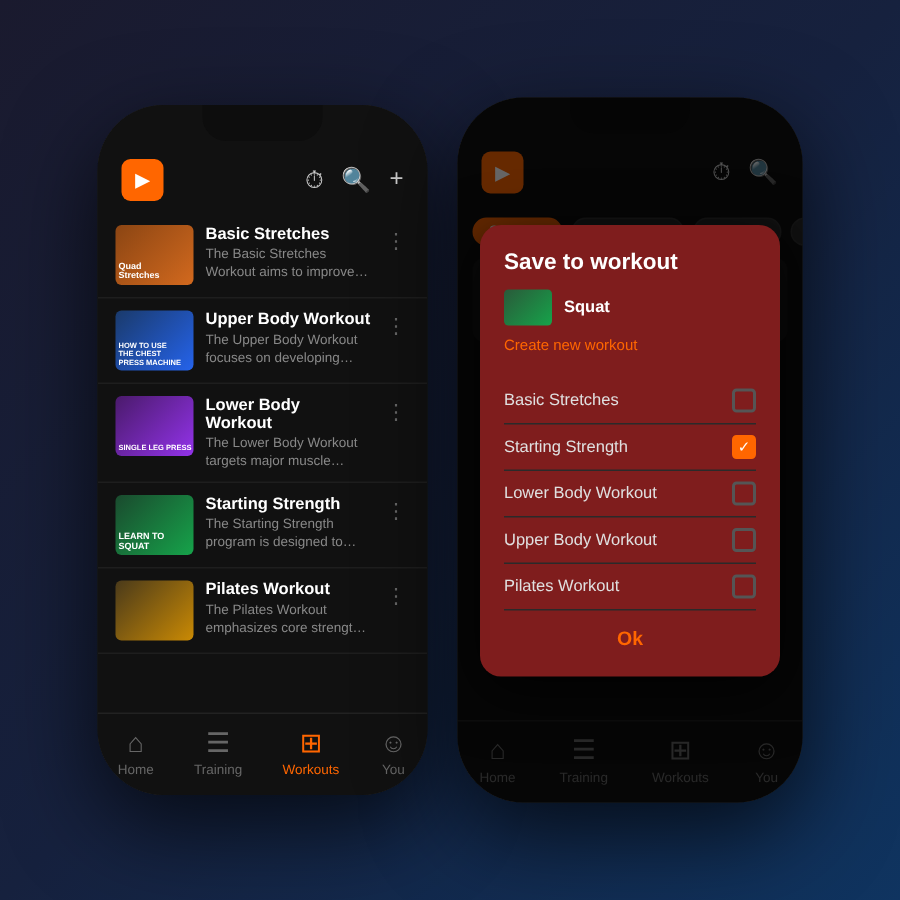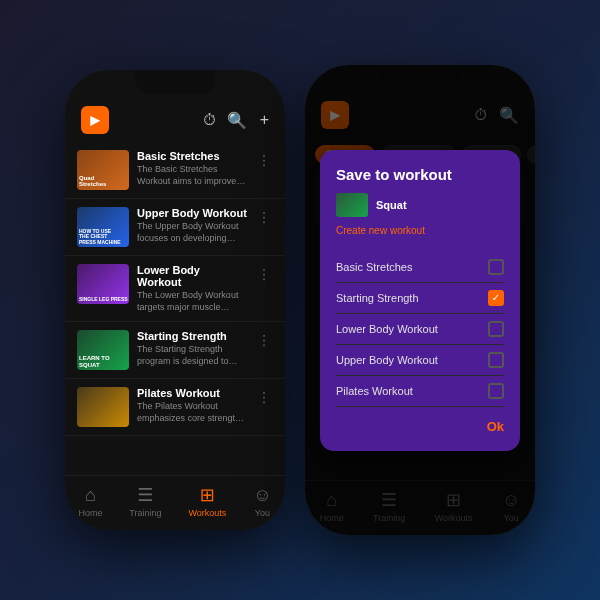--- a/index.html
+++ b/index.html
@@ -284,21 +284,21 @@
       bottom: 0;
       background: rgba(0,0,0,0.6);
       display: flex;
       align-items: center;
       justify-content: center;
       z-index: 20;
       border-radius: 44px;
     }
 
     .modal {
-      background: #4c1d95;
+      background: #7f1d1d;
       border-radius: 14px;
       padding: 16px;
       width: 200px;
       box-shadow: 0 10px 40px rgba(0,0,0,0.8);
     }
 
     .modal-title {
       color: #fff;
       font-size: 15px;
       font-weight: 700;
@@ -361,21 +361,21 @@
     }
 
     .checkbox.checked {
       background: #ff6600;
       border-color: #ff6600;
       color: white;
       font-size: 10px;
     }
 
     .modal-ok {
-      text-align: right;
+      text-align: center;
       margin-top: 10px;
     }
 
     .ok-btn {
       color: #ff6600;
       font-size: 13px;
       font-weight: 600;
       cursor: pointer;
     }
   </style>

